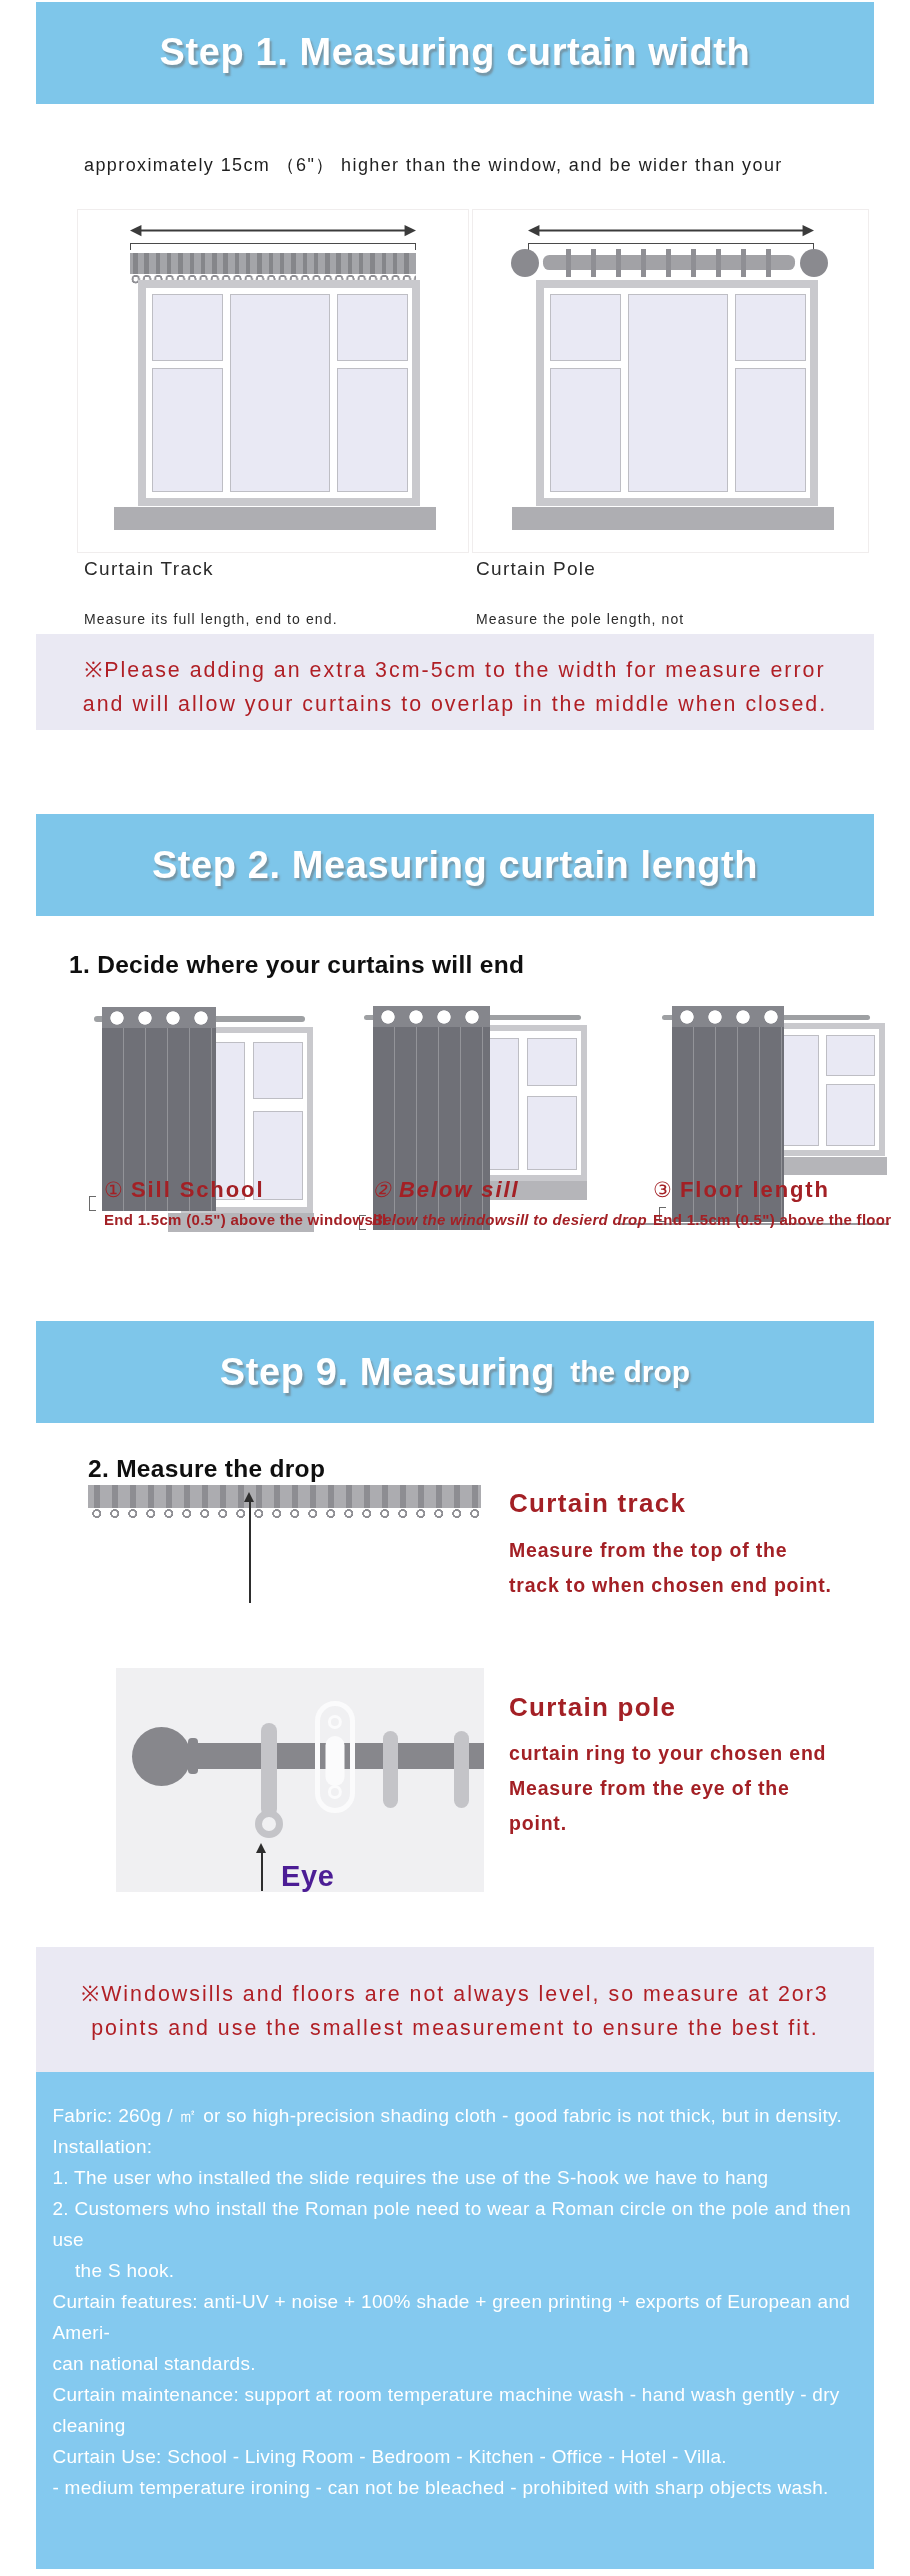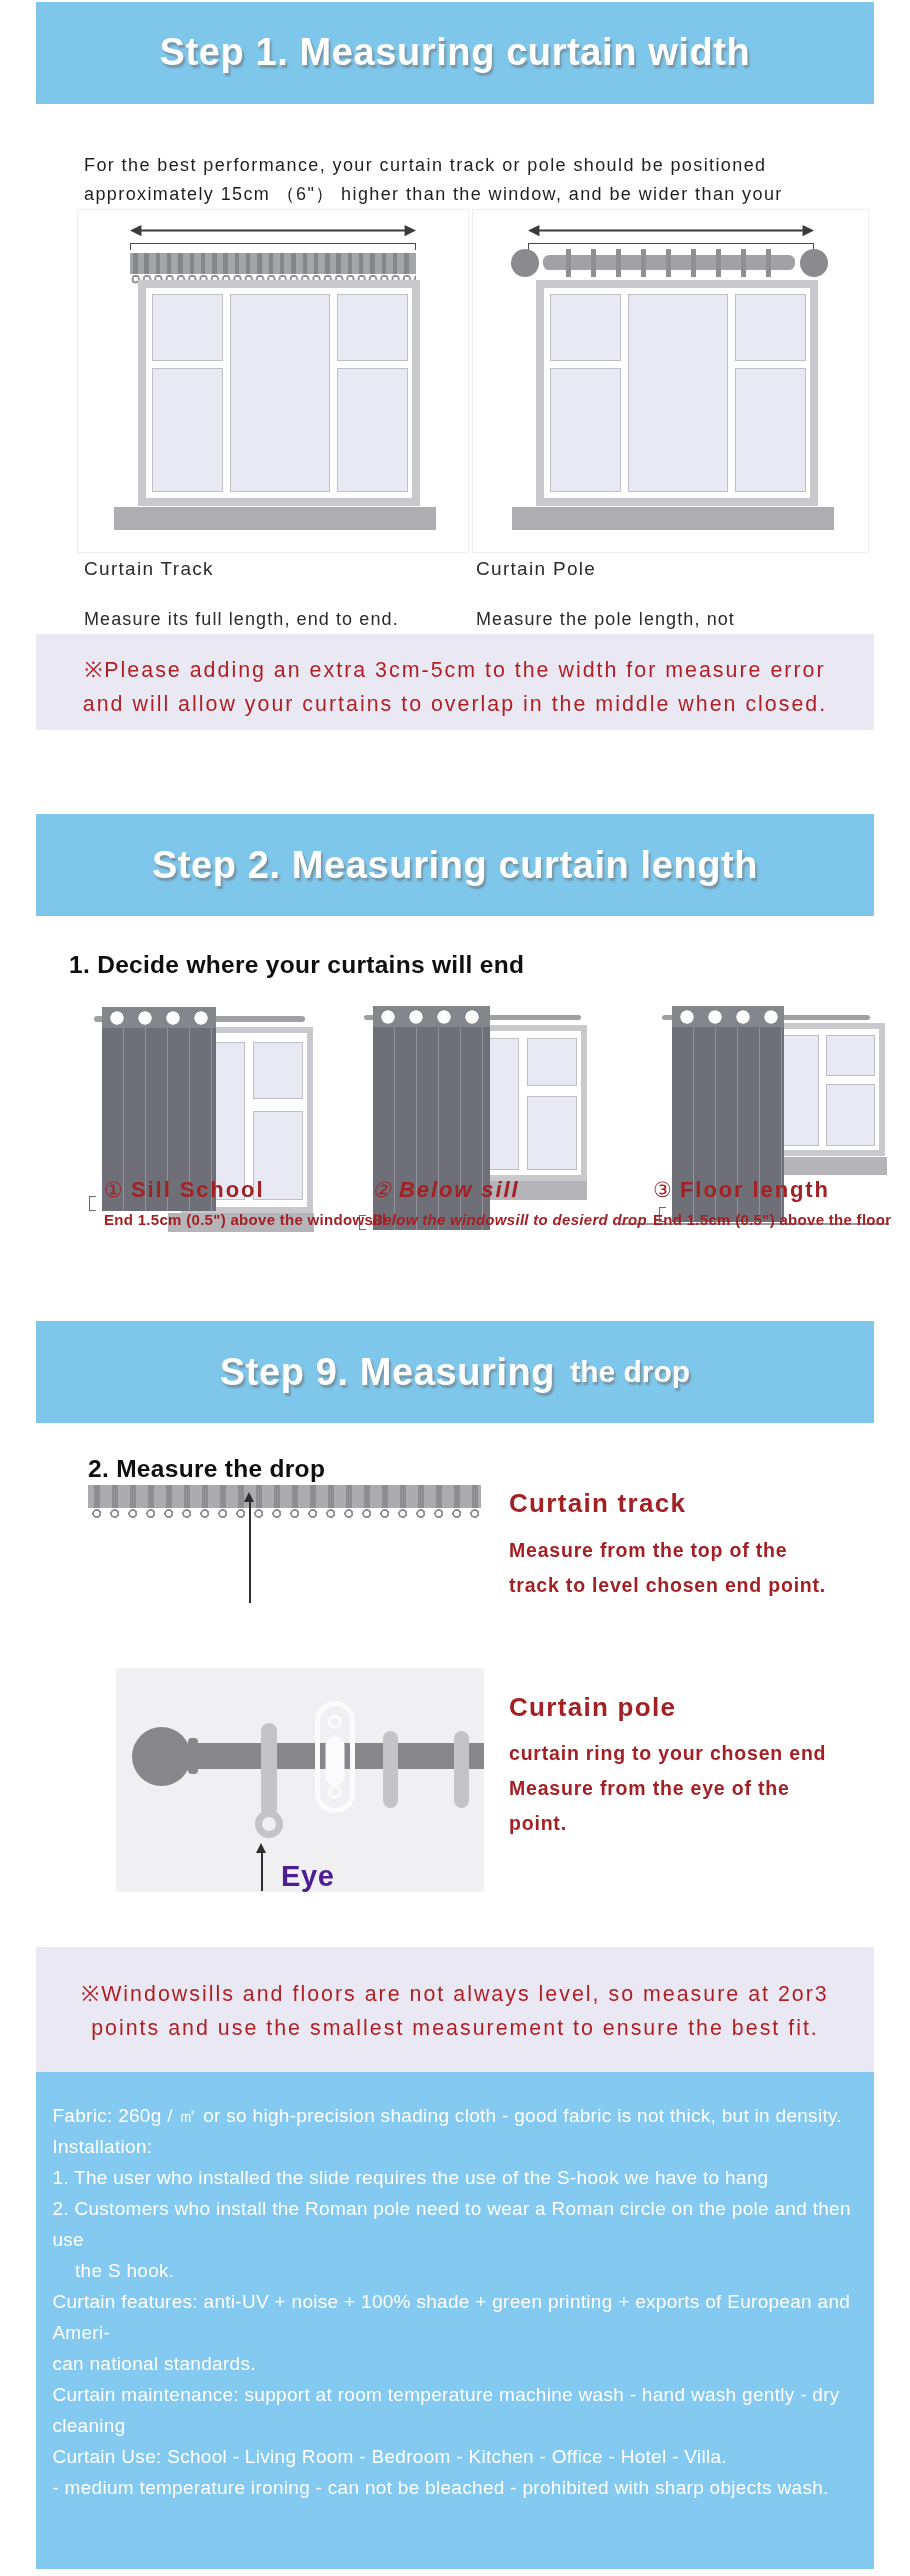--- a/index.html
+++ b/index.html
@@ -13,21 +13,21 @@
   .banner .t{color:#fff;font-weight:bold;font-size:38px;letter-spacing:0.6px;
              text-shadow:1.9px 2.5px 1.9px rgba(110,110,110,.55);}
   .banner .t-sub{color:#fff;font-weight:bold;font-size:30px;letter-spacing:0;
              margin-left:15px;text-shadow:1.9px 2.5px 1.9px rgba(110,110,110,.55);}
 
   
   .intro{position:absolute;left:84px;top:151px;font-size:18px;line-height:29px;
          letter-spacing:1.4px;color:#1f1f1f;}
   .h-black{position:absolute;font-size:24.5px;font-weight:bold;color:#0f0f0f;letter-spacing:0.3px;}
   .cap-title{font-size:19px;color:#2a2a2a;letter-spacing:1.3px;margin-bottom:10.7px;}
-  .cap-desc{font-size:18px;color:#2a2a2a;letter-spacing:1.1px;line-height:30px;margin-top:24px;}
+  .cap-desc{font-size:14px;color:#2a2a2a;letter-spacing:1.1px;line-height:30px;margin-top:24px;}
   .note{position:absolute;left:36px;width:838px;background:#EAE9F3;text-align:center;
         color:#B01F25;font-size:21.4px;letter-spacing:2px;line-height:34px;}
   .red-h{font-size:26px;font-weight:bold;color:#A32025;letter-spacing:1.3px;}
   .red-d{font-size:19.5px;font-weight:bold;color:#A32025;letter-spacing:0.8px;line-height:35px;}
 
   
   .dbox{position:absolute;top:209px;height:342px;background:#fff;border:0.6px solid #f0eded;}
   .harrow{position:absolute;left:52px;top:12.6px;width:286px;height:15px;}
   .bracket{position:absolute;left:52px;top:33px;width:284px;height:6.3px;
            border-top:1.3px solid #4a4a4a;border-left:1.3px solid #4a4a4a;border-right:1.3px solid #4a4a4a;}
@@ -104,21 +104,20 @@
 </head>
 <body>
 
 <div class="page">
 
   <div class="banner" style="top:1.9px;">
     <span class="t">Step 1. Measuring curtain width</span>
   </div>
 
   <div class="intro">
-    <div>For the best performance, your curtain track or pole should be positioned</div>
     <div>approximately 15cm （6"） higher than the window, and be wider than your</div>
   </div>
 
   <div class="dbox" style="left:77px;width:390px;">
     <svg class="harrow" viewBox="0 0 450 24" preserveAspectRatio="none">
       <line x1="14" y1="12" x2="436" y2="12" stroke="#3b3b3b" stroke-width="3"></line>
       <polygon points="0,12 18,3 18,21" fill="#3b3b3b"></polygon>
       <polygon points="450,12 432,3 432,21" fill="#3b3b3b"></polygon>
     </svg>
     <div class="bracket"></div>
@@ -246,21 +245,21 @@
   <div class="h-black" style="left:88px;top:1455px;">2. Measure the drop</div>
 
   <div class="track3"></div>
   <div class="track3dots"></div>
   <div class="varrow-head" style="left:244px;top:1492px;"></div>
   <div class="varrow-line" style="left:249px;top:1501px;height:102px;"></div>
 
   <div class="red-h abs" style="left:509px;top:1488px;">Curtain track</div>
   <div class="abs" style="left:509px;top:1533px;">
     <div class="red-d">Measure from the top of the</div>
-    <div class="red-d">track to level chosen end point.</div>
+    <div class="red-d">track to when chosen end point.</div>
   </div>
 
   <div class="polebox">
     <div class="pb-bar"></div>
     <div class="pb-ball"></div>
     <div class="pb-conn"></div>
     <div class="pb-ring" style="left:145px;top:55px;width:16.4px;height:94px;"></div>
     <div class="pb-eye"></div>
     <div class="pb-bracket">
       <div class="pb-hole" style="top:8.8px;"></div>

